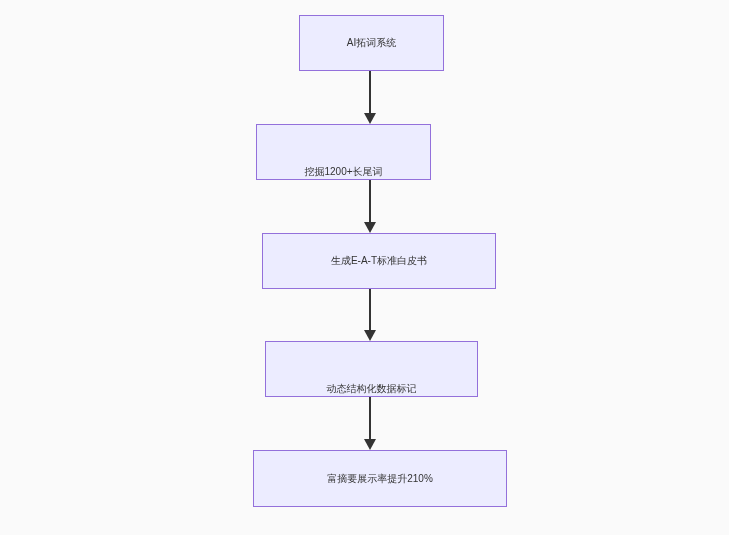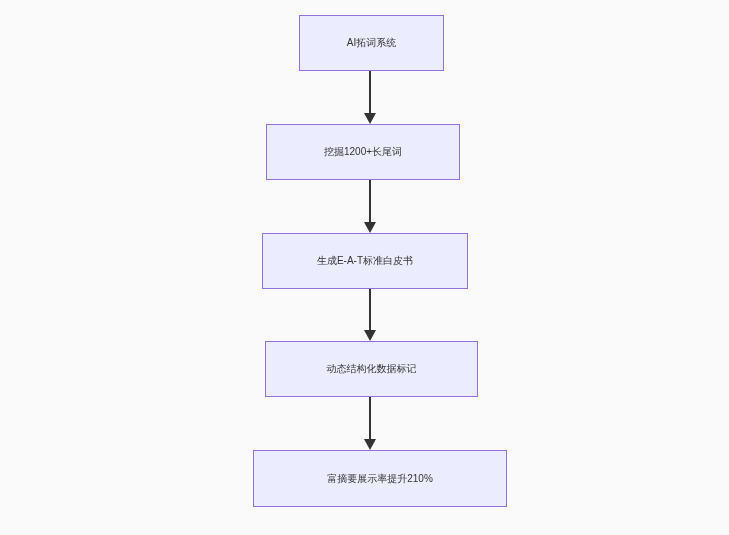--- a/index.html
+++ b/index.html
@@ -22,23 +22,23 @@
     border: 1px solid #9370db;
     color: #333333;
     font-size: 10px;
     display: flex;
     align-items: center;
     justify-content: center;
     text-align: center;
     white-space: nowrap;
   }
   .node-1 { left: 299px; top: 15px;  width: 145px; height: 56px; }
-  .node-2 { left: 266px; top: 124px; width: 194px; height: 56px; }
-  .node-3 { left: 262px; top: 233px; width: 206px; height: 56px; }
-  .node-4 { left: 265px; top: 341px; width: 213px; height: 56px; }
+  .node-2 { left: 256px; top: 124px; width: 175px; height: 56px; align-items: flex-end; }
+  .node-3 { left: 262px; top: 233px; width: 234px; height: 56px; }
+  .node-4 { left: 265px; top: 341px; width: 213px; height: 56px; align-items: flex-end; }
   .node-5 { left: 253px; top: 450px; width: 254px; height: 57px; }
 
   .edge {
     position: absolute;
     left: 370px;
     width: 12px;
     margin-left: -6px;
     display: flex;
     flex-direction: column;
     align-items: center;

